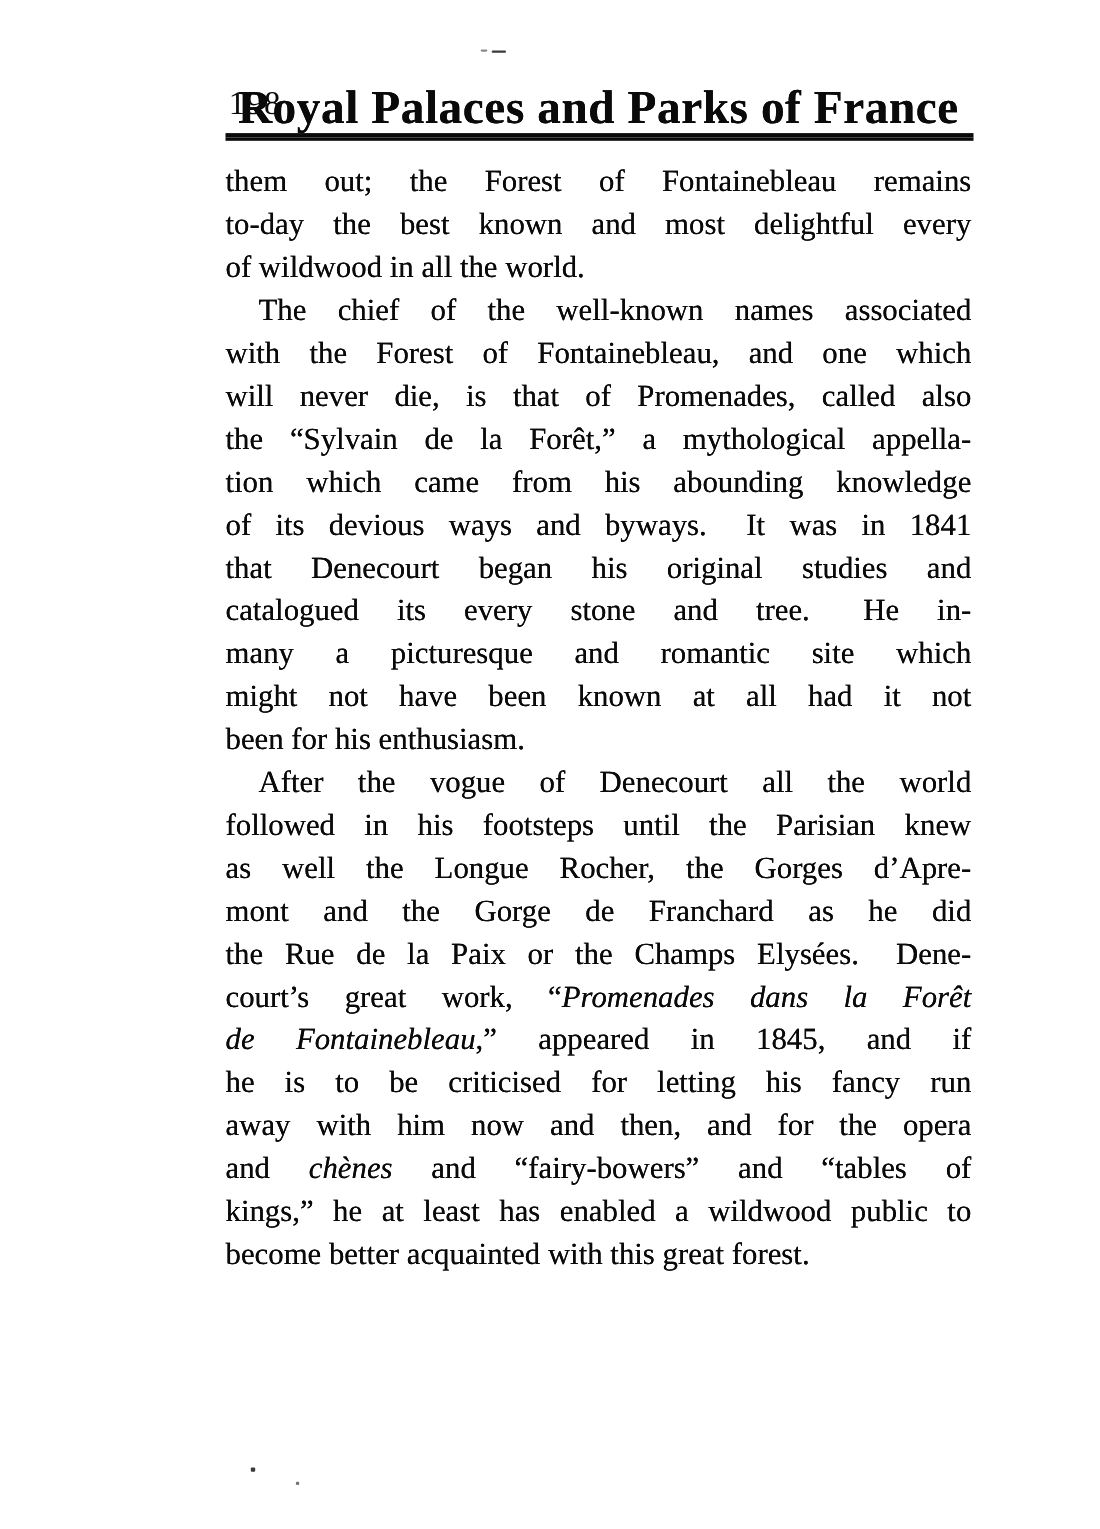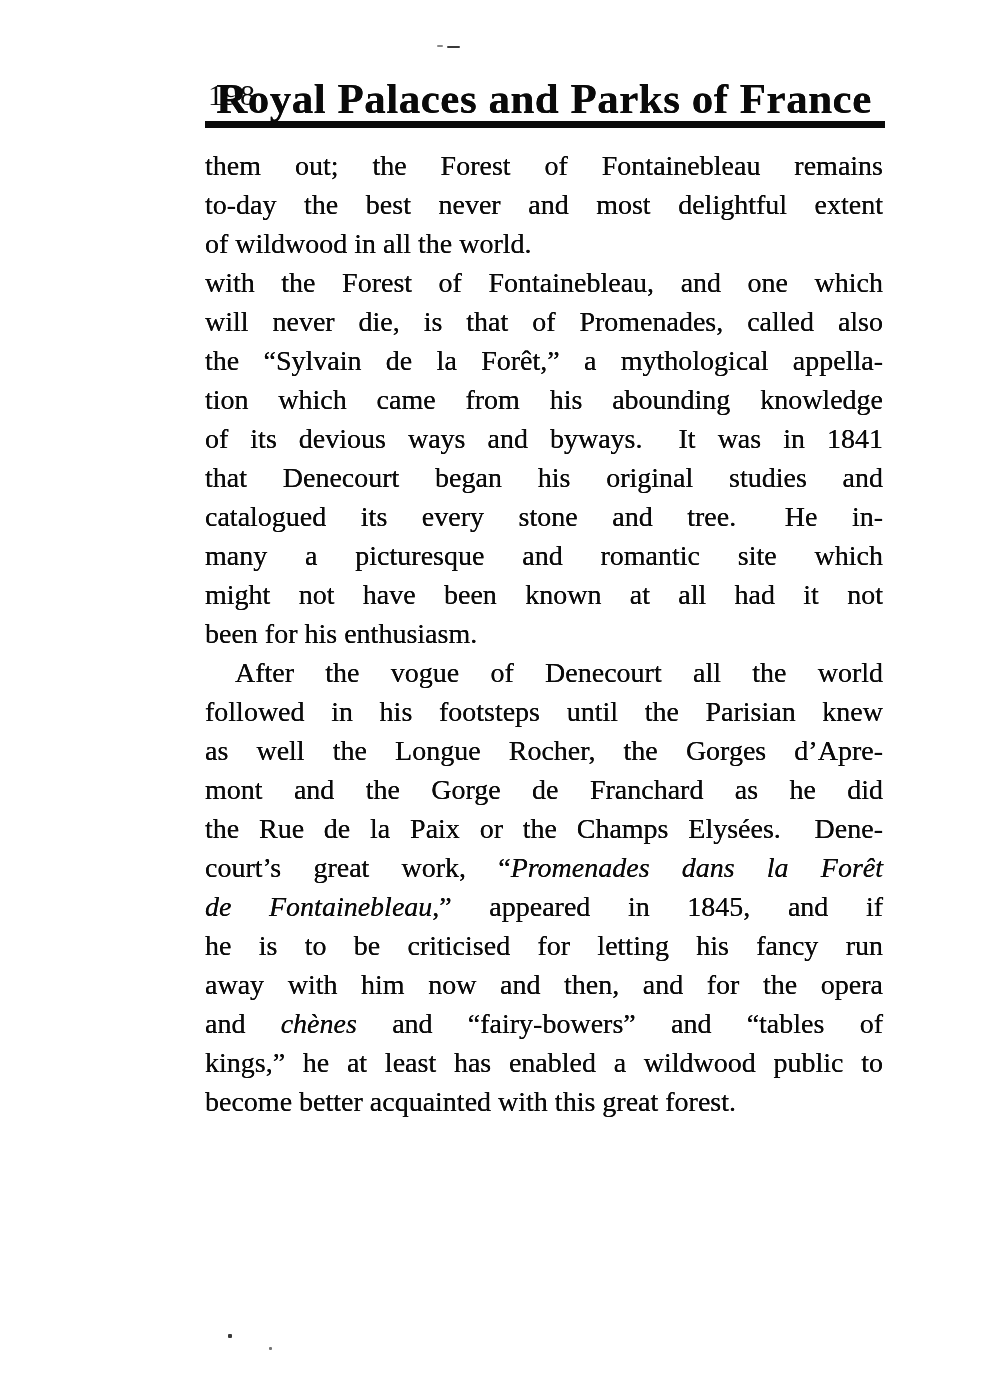--- a/index.html
+++ b/index.html
@@ -80,22 +80,23 @@
 
 <div class="page">
   <div class="content">
     <div class="running-head">
       <span class="pagenum">198</span>
       <div class="running-title">Royal Palaces and Parks of France</div>
     </div>
     <div class="head-rule"></div>
     <div class="body-text" id="body-text">
         <div class="line"><span>them out; the Forest of Fontainebleau remains</span></div>
-        <div class="line"><span>to-day the best never and most delightful extent</span></div>
+        <div class="line"><span>to-day the best known and most delightful every</span></div>
         <div class="line no-just"><span>of wildwood in all the world.</span></div>
+        <div class="line indent"><span>The chief of the well-known names associated</span></div>
         <div class="line"><span>with the Forest of Fontainebleau, and one which</span></div>
         <div class="line"><span>will never die, is that of Promenades, called also</span></div>
         <div class="line"><span>the “Sylvain de la Forêt,” a mythological appella-</span></div>
         <div class="line"><span>tion which came from his abounding knowledge</span></div>
         <div class="line"><span>of its devious ways and byways.  It was in 1841</span></div>
         <div class="line"><span>that Denecourt began his original studies and</span></div>
         <div class="line"><span>catalogued its every stone and tree.  He in-</span></div>
         <div class="line"><span>many a picturesque and romantic site which</span></div>
         <div class="line"><span>might not have been known at all had it not</span></div>
         <div class="line no-just"><span>been for his enthusiasm.</span></div>

